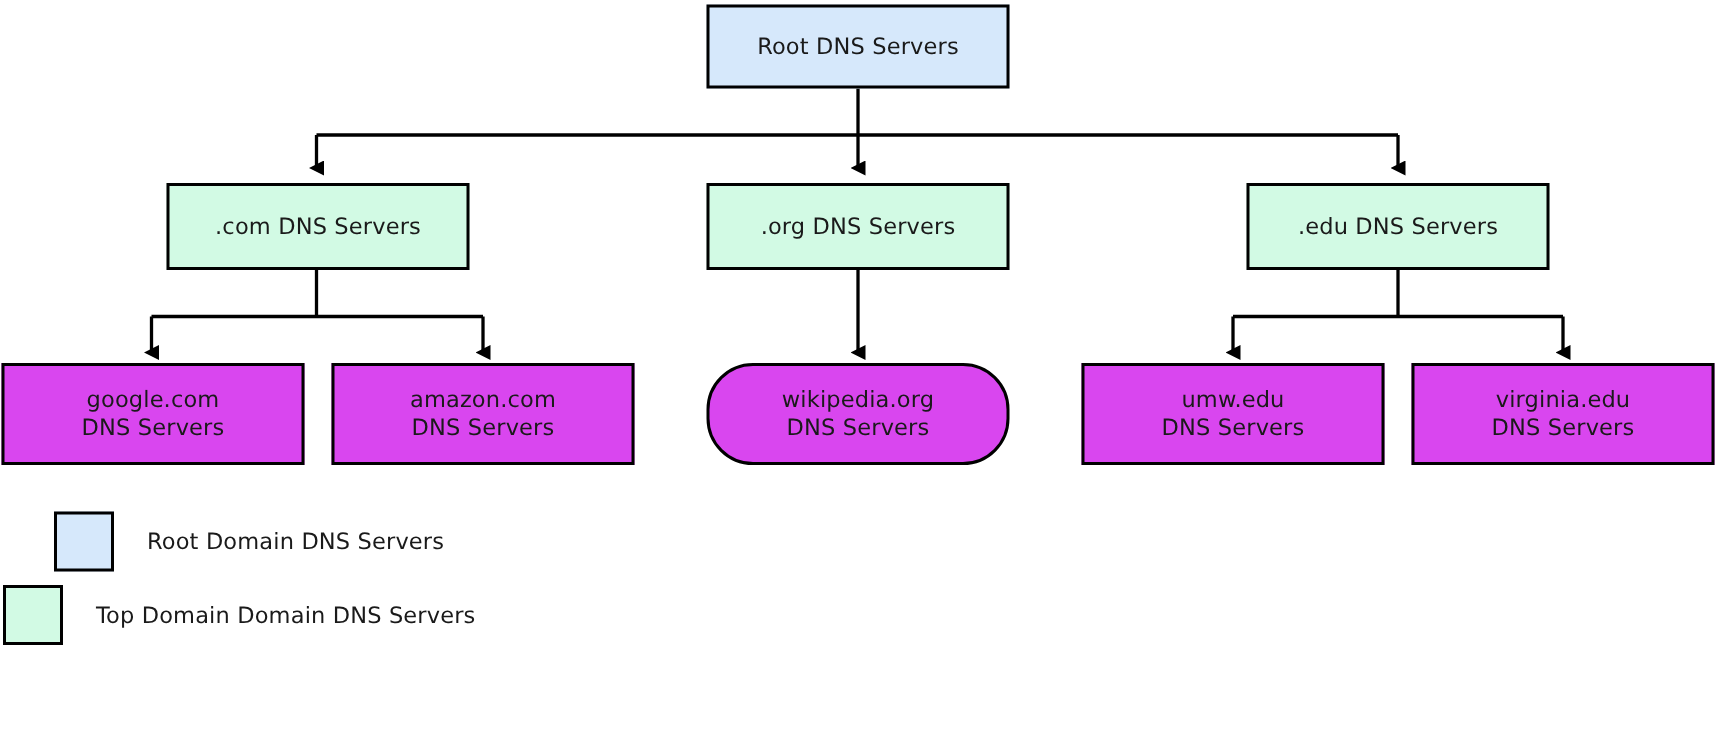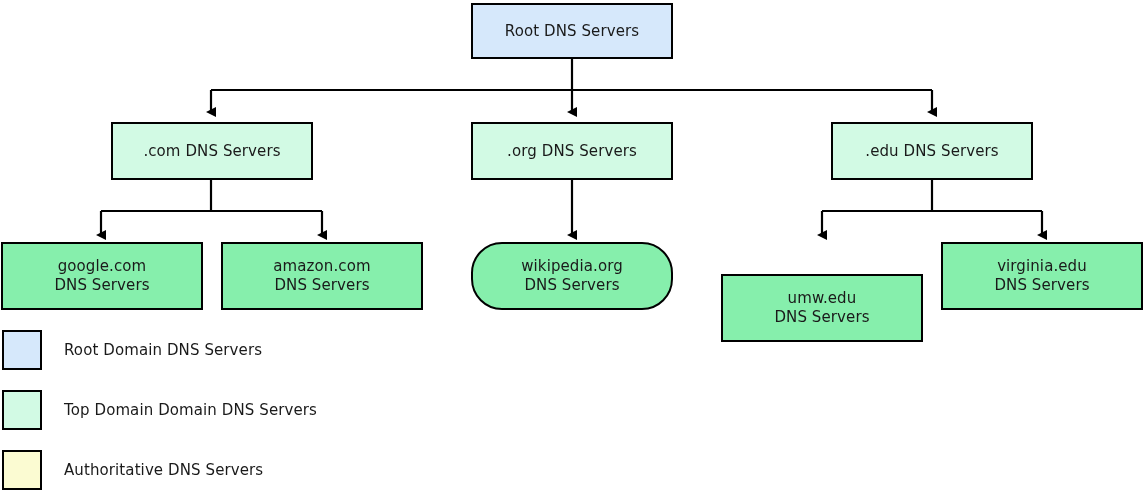--- a/index.html
+++ b/index.html
@@ -39,21 +39,21 @@
     justify-content: center;
     text-align: center;
     color: #1a1a1a;
     font-size: 15px;
     line-height: 19px;
     white-space: pre-line;
     letter-spacing: 0.1px;
   }
   .node-root    { background: #d6e8fb; }
   .node-tld     { background: #d2fae4; }
-  .node-auth    { background: #86efac; }
+  .node-auth    { background: #d946ef; }
 
   #legend {
     position: absolute;
     left: 0;
     top: 325px;
     width: 1145px;
     height: 170px;
   }
   .legend-row {
     position: absolute;
@@ -124,38 +124,34 @@
 
   <div class="node node-auth" style="left:1px; top:242px; width:202px; height:68px;">google.com
 DNS Servers</div>
 
   <div class="node node-auth" style="left:221px; top:242px; width:202px; height:68px;">amazon.com
 DNS Servers</div>
 
   <div class="node node-auth" style="left:471px; top:242px; width:202px; height:68px;border-radius:31px;">wikipedia.org
 DNS Servers</div>
 
-  <div class="node node-auth" style="left:721px; top:242px; width:202px; height:68px;margin-top:32px;">umw.edu
+  <div class="node node-auth" style="left:721px; top:242px; width:202px; height:68px;">umw.edu
 DNS Servers</div>
 
   <div class="node node-auth" style="left:941px; top:242px; width:202px; height:68px;">virginia.edu
 DNS Servers</div>
 
   <div id="legend">
 
-    <div class="legend-row" style="top:4px;">
+    <div class="legend-row" style="top:15px;padding-left:34px;">
       <div class="legend-swatch" style="background:#d6e8fb;"></div>
       <div class="legend-label">Root Domain DNS Servers</div>
     </div>
 
     <div class="legend-row" style="top:64px;">
       <div class="legend-swatch" style="background:#d2fae4;"></div>
       <div class="legend-label">Top Domain Domain DNS Servers</div>
     </div>
 
-    <div class="legend-row" style="top:124px;">
-      <div class="legend-swatch" style="background:#fbfbd2;"></div>
-      <div class="legend-label">Authoritative DNS Servers</div>
-    </div>
 
   </div>
 
 </div>
 
 </body></html>

